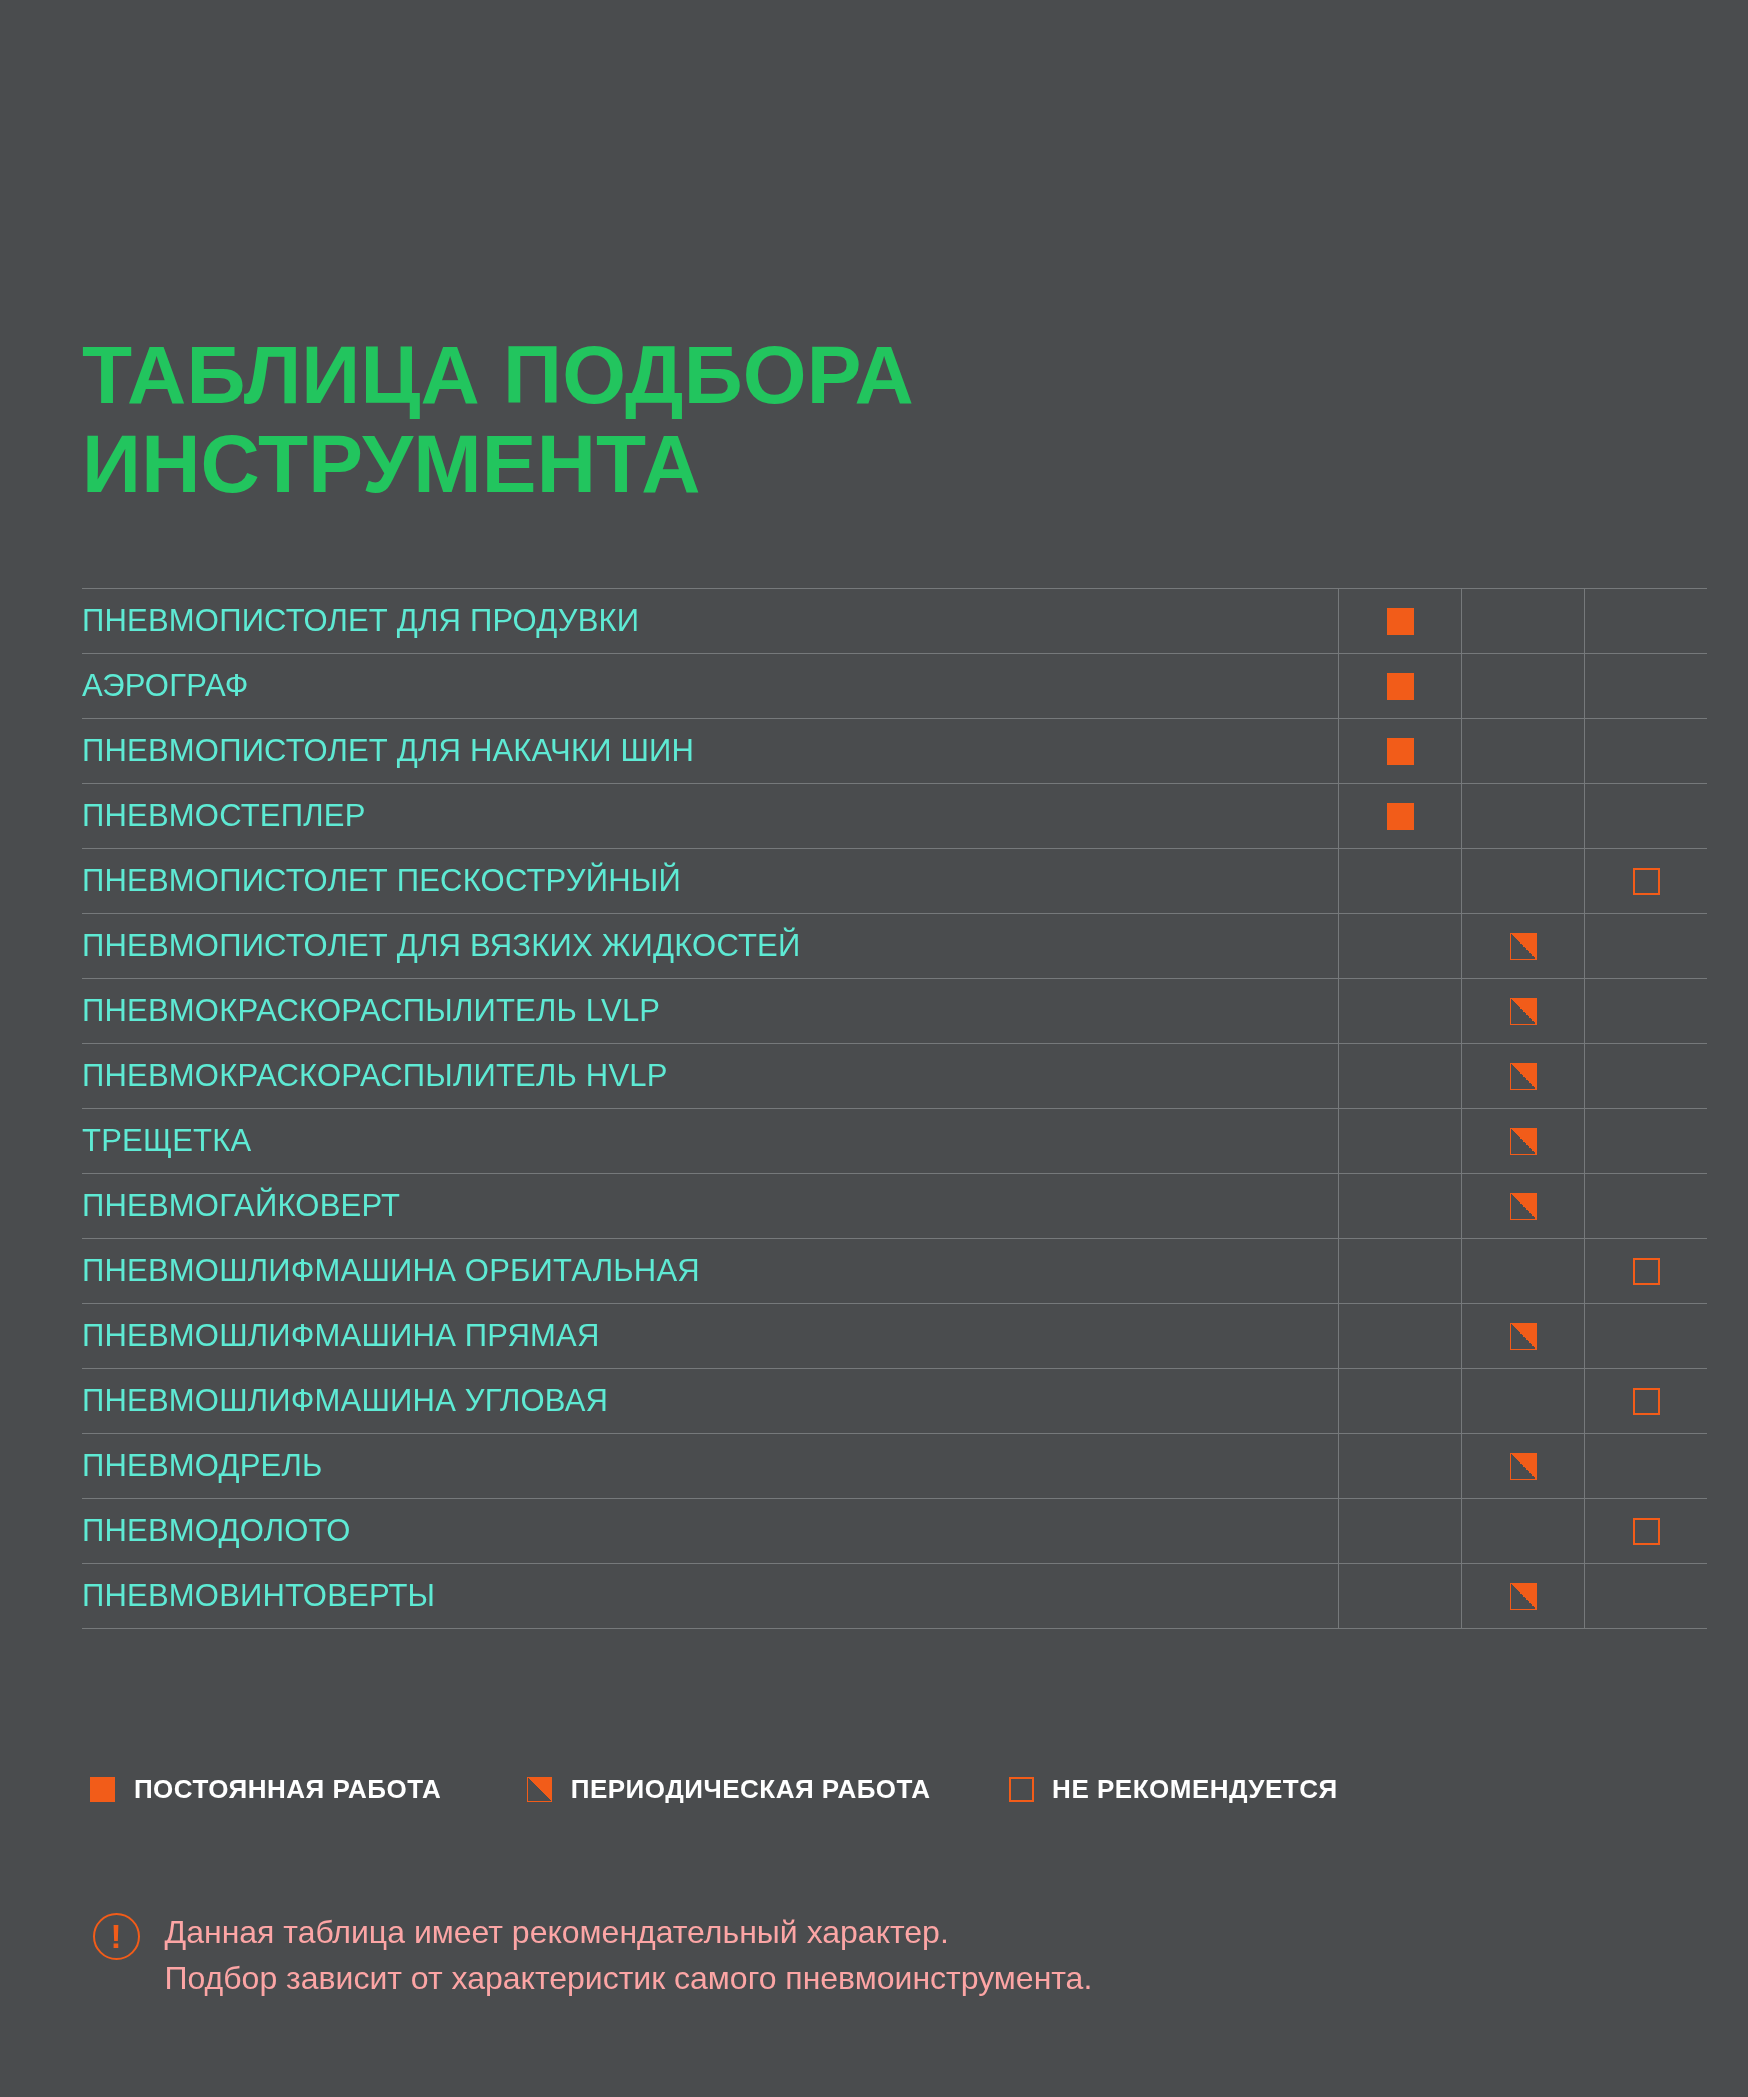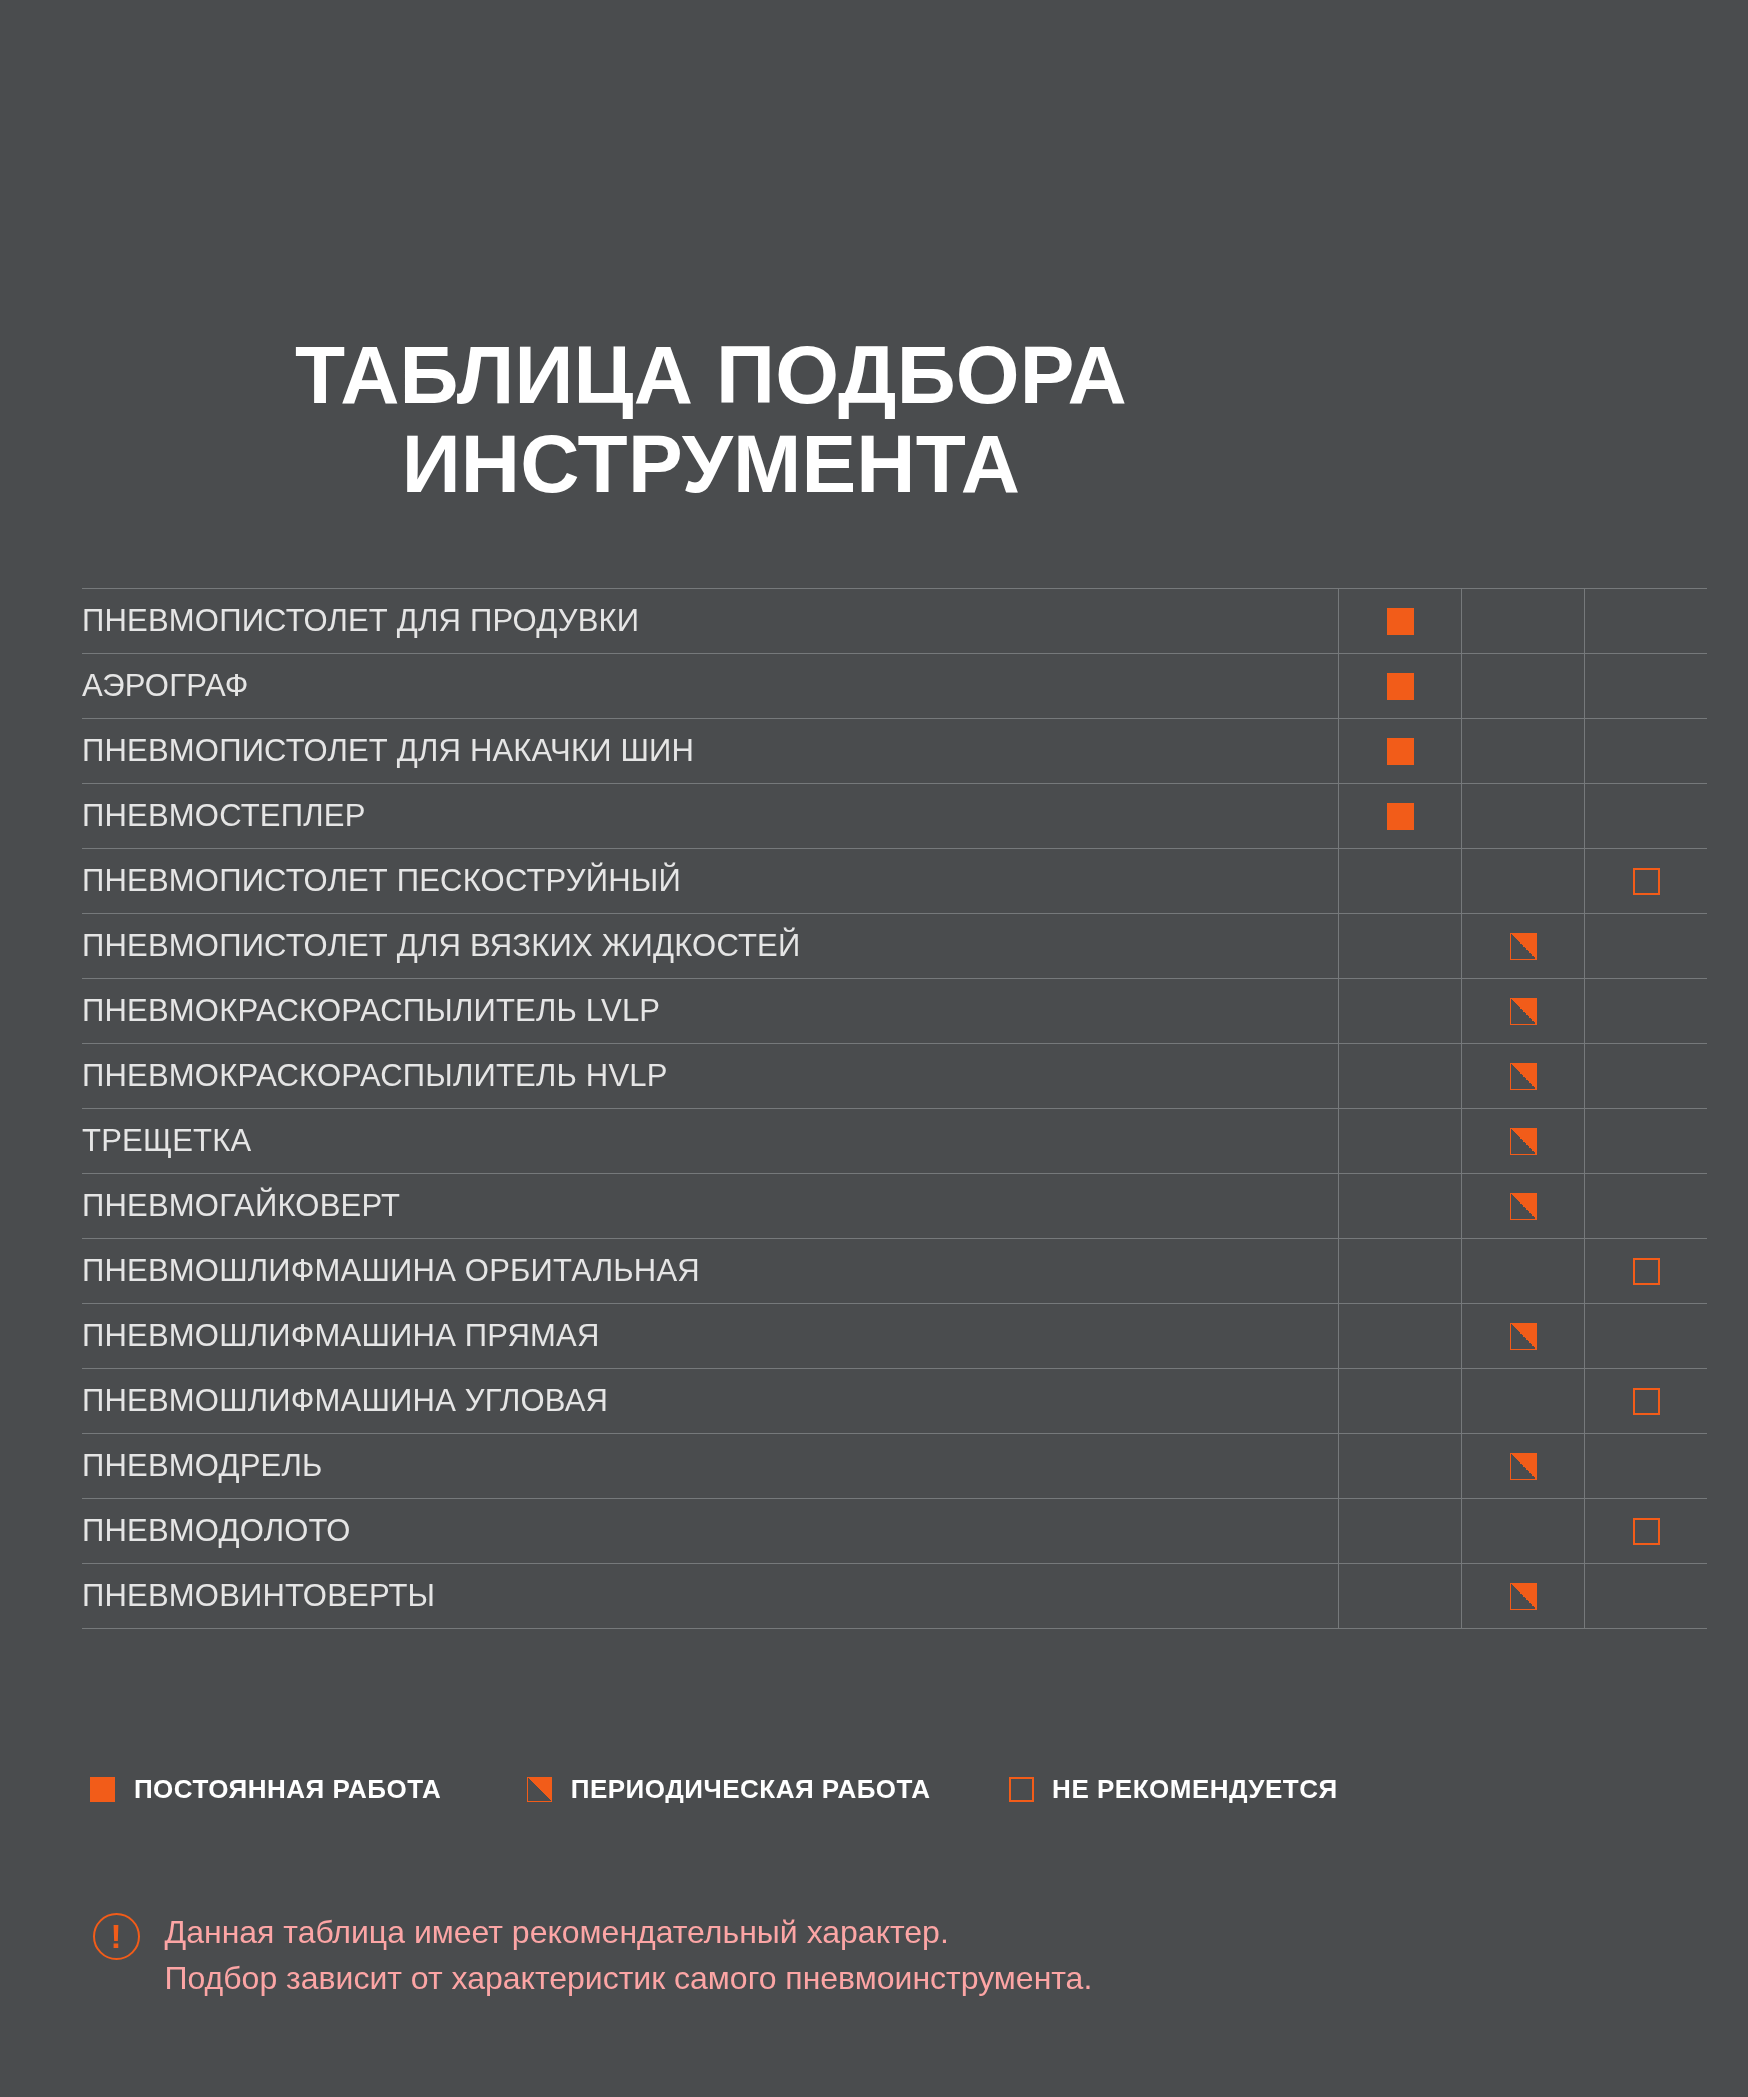--- a/index.html
+++ b/index.html
@@ -28,25 +28,24 @@
     width: 1594px;
   }
 
   
   .title {
     margin-top: 331px;
     font-size: 82px;
     line-height: 1.08;
     font-weight: bold;
     letter-spacing: 0.2px;
-    color: #ffffff;
+    color: #22c55e;
     text-transform: uppercase;
     white-space: pre-line;
     max-width: 1258px;
-    text-align: center;
   }
 
   
   .table {
     margin-top: 80px;
     width: 1625px;
     border-collapse: collapse;
     table-layout: fixed;
   }
   .table tr {
@@ -56,21 +55,21 @@
     border-top: 1.7px solid #76797b;
     border-bottom: 1.7px solid #76797b;
     padding: 0;
     vertical-align: middle;
   }
   .table tr:first-child td { border-top: 1.7px solid #76797b; }
 
   .cell-label {
     font-size: 31px;
     letter-spacing: 0.2px;
-    color: #e5e5e5;
+    color: #5eead4;
     padding-left: 15px;
     text-transform: uppercase;
     white-space: nowrap;
     border-right: 1.7px solid #76797b;
     margin-left: 32px;
   }
   .cell-mark {
     width: 122px;
     text-align: center;
     border-right: 1.7px solid #76797b;

